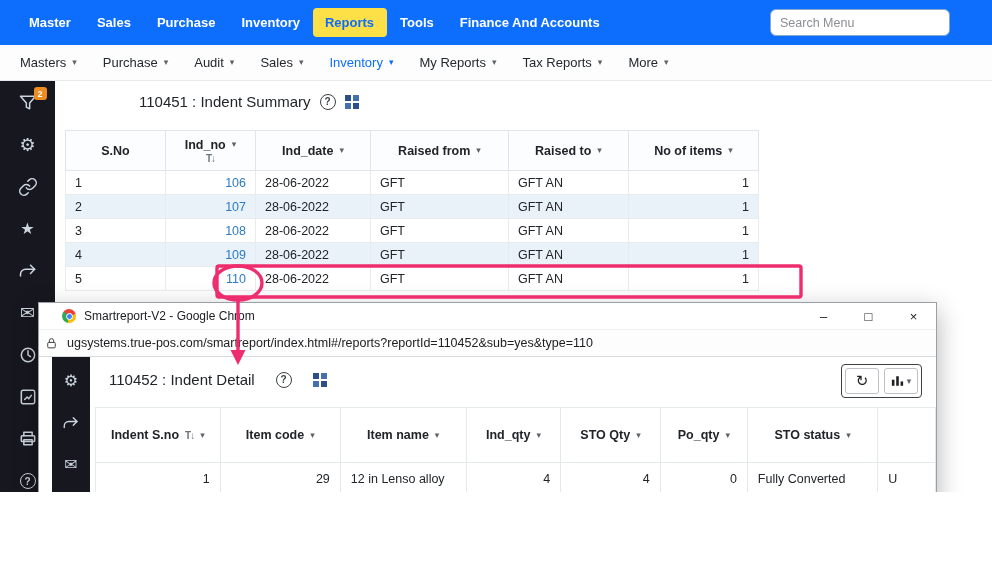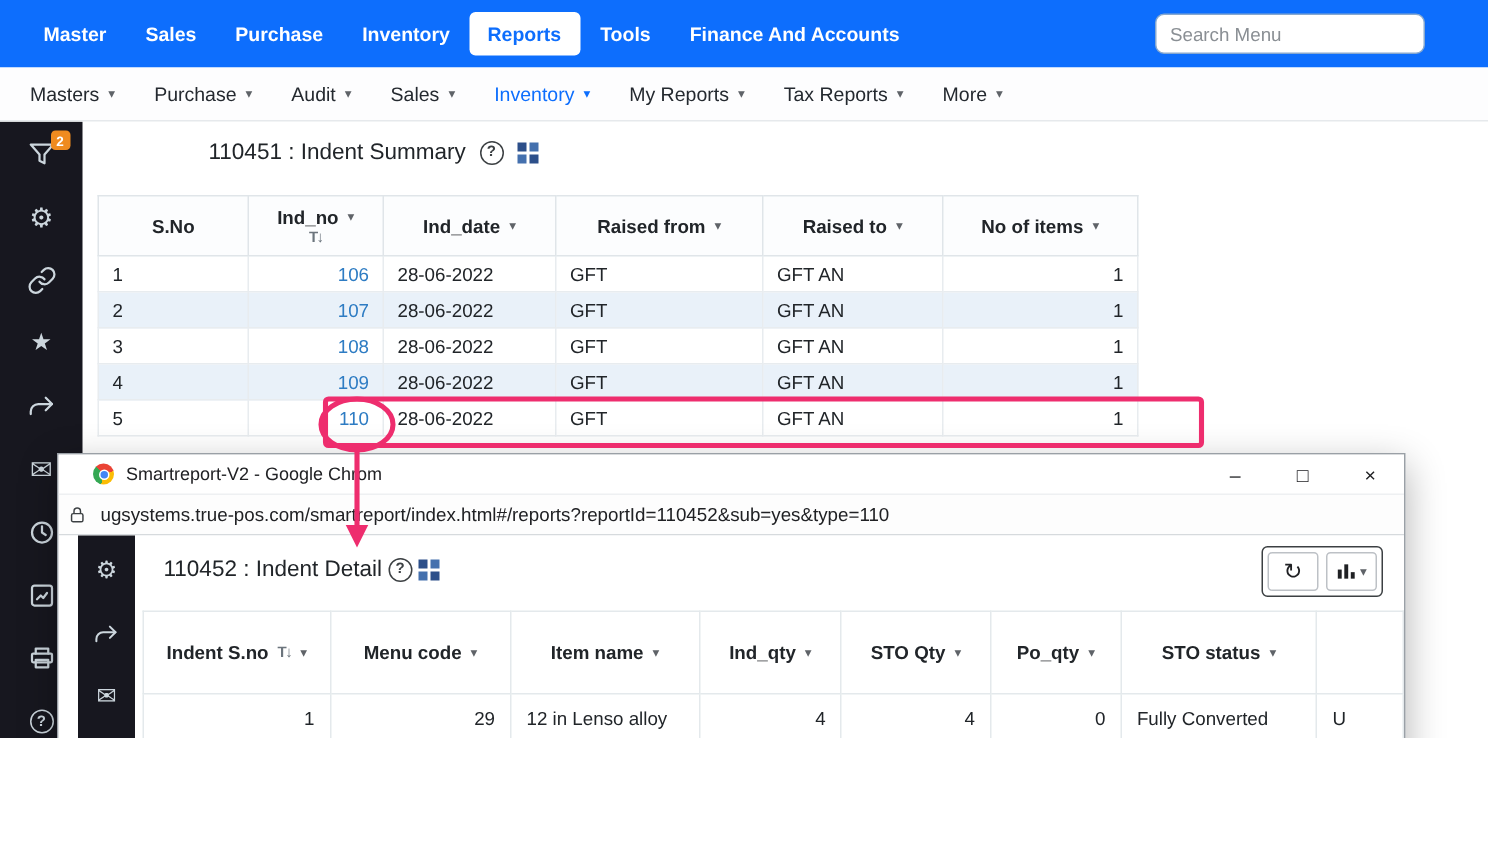--- a/index.html
+++ b/index.html
@@ -5,21 +5,21 @@
   * { margin:0; padding:0; box-sizing:border-box; }
   body { font-family:"Liberation Sans","DejaVu Sans",sans-serif; background:#fff; }
   .stage { position:relative; width:992px; height:492px; overflow:hidden; background:#fff; }
 
   
   .topnav { position:absolute; left:0; top:0; width:100%; height:45px;
     background:var(--topnav_blue,#0d6efd); display:flex; align-items:center;
     padding:0 12px 0 16px; z-index:5; }
   .topnav-item { color:#fff; font-weight:700; font-size:13px; padding:7px 13px;
     white-space:nowrap; cursor:pointer; }
-  .topnav-item.active { background:#ffffff; color:var(--topnav_blue,#0d6efd); border-radius:4px;padding-left:12px; }
+  .topnav-item.active { background:#fde047; color:var(--topnav_blue,#0d6efd); border-radius:4px;padding-left:12px; }
   .search-wrap { margin-left:auto; margin-right:30px; }
   .search-wrap input { width:180px; height:27px; border:1px solid #86a8cf; border-radius:6px;
     padding:0 9px; font-size:12.5px; font-family:inherit; color:#333; outline:none; }
   .search-wrap input::placeholder { color:#8a8f94; }
 
   
   .subnav { position:absolute; left:0; top:45px; width:100%; height:36px; background:#fdfdfe;
     border-bottom:1px solid #e6e9ec; display:flex; align-items:center; gap:26px;
     padding-left:20px; z-index:5; font-size:13px; color:#24292f; }
   .subnav-item { display:flex; align-items:center; gap:6px; cursor:pointer; white-space:nowrap; }
@@ -75,21 +75,21 @@
     background:#fdfdfd; border-bottom:1px solid #d6dadd; }
   .paddr svg { stroke:#3c4043; fill:none; stroke-width:1.8; }
   .purl { font-size:12.5px; color:#202124; white-space:nowrap; }
 
   .pbody { position:relative; height:186px; background:#fff; }
   .psidebar { position:absolute; left:13px; top:0; bottom:0; width:38px;
     background:var(--sidebar_dark,#17171f); display:flex; flex-direction:column;
     align-items:center; padding-top:13px; gap:20px; }
   .psidebar .sbi { width:22px; height:22px; }
   .phead { position:absolute; left:70px; top:14px; display:flex; align-items:center;
-    gap:4px; font-size:15px; color:#212529; }
+    gap:21px; font-size:15px; color:#212529; }
   .pbtns { position:absolute; right:14px; top:7px; display:flex; gap:5px;
     border:1.5px solid #3c4043; border-radius:4px; padding:3px; background:#fff; }
   .pbtn { width:34px; height:26px; border:1px solid #bdc1c6; border-radius:3px; background:#fff;
     display:flex; align-items:center; justify-content:center; gap:3px; cursor:pointer;
     font-size:15px; color:#202124; }
   .pbtn svg { fill:#202124; }
 
   .ptable { position:absolute; left:56px; top:50px; border-collapse:collapse;
     font-size:12.5px; color:#212529; }
   .ptable th { height:55px; border:1px solid #e4e9ec; background:#fff; font-weight:700;
@@ -382,21 +382,21 @@
           <tr>
             <th>
                 <div class="th-line">
                   <span>Indent S.no</span>
                   <span class="sorticon">T↓</span>
                   <span class="caret">▾</span>
                 </div>
               </th>
             <th>
                 <div class="th-line">
-                  <span>Menu code</span>
+                  <span>Item code</span>
                   <span class="caret">▾</span>
                 </div>
               </th>
             <th>
                 <div class="th-line">
                   <span>Item name</span>
                   <span class="caret">▾</span>
                 </div>
               </th>
             <th>

